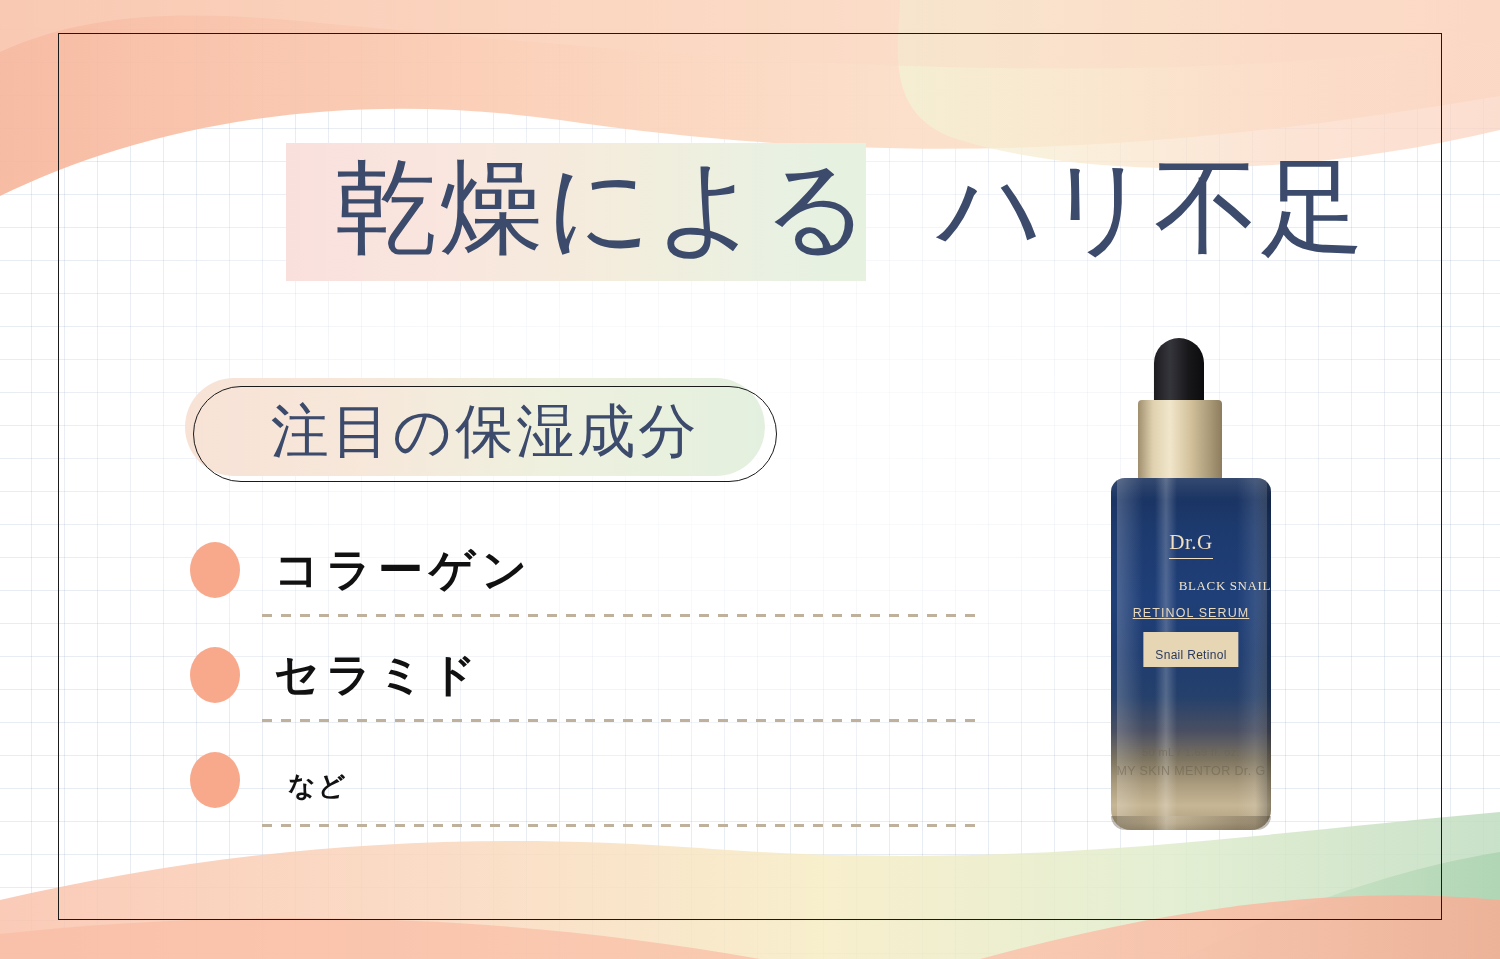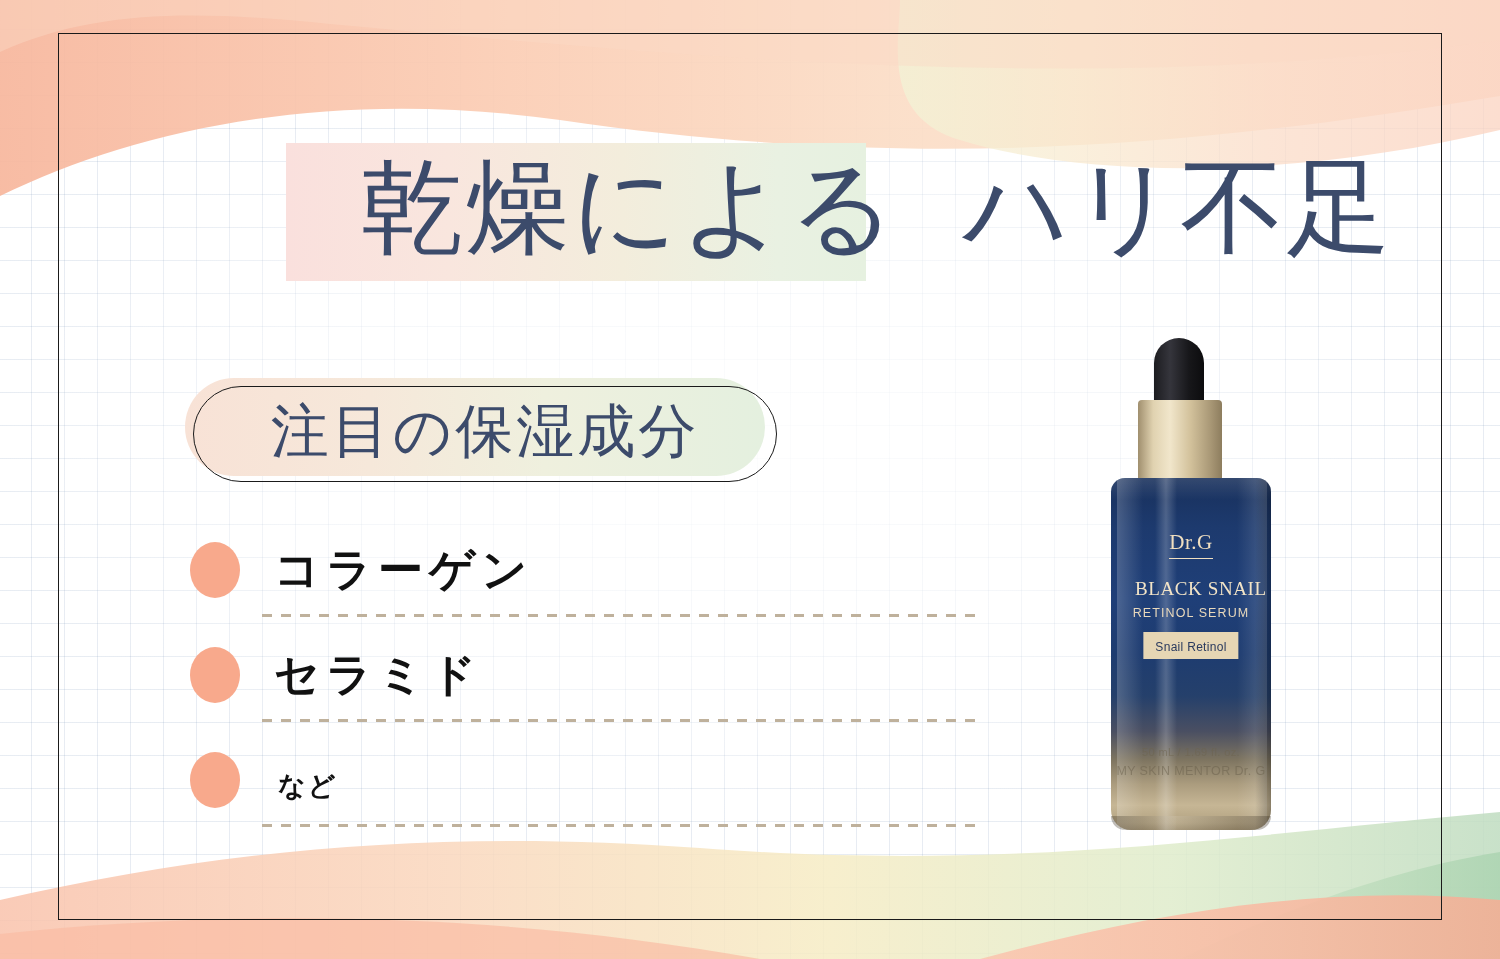--- a/index.html
+++ b/index.html
@@ -46,21 +46,21 @@
     background:linear-gradient(to right,#fae0dd 0%,#f9e6de 28%,#f3eddc 58%,#e9f1e2 85%,#e6f1e0 100%);
   }
   .hl-text{
     position:absolute;left:0;top:0;width:100%;
     white-space:nowrap;
     font-family:"Liberation Serif", serif;
     font-size:104px;line-height:152px;
     color:#3c4b6b;
     letter-spacing:2px;
   }
-  .hl-a{margin-left:74px;}
+  .hl-a{margin-left:48px;}
   .hl-gap{display:inline-block;width:66px;}
 
   
   .pill-wrap{position:absolute;left:185px;top:378px;width:600px;height:106px;}
   .pill-fill{
     position:absolute;left:0;top:0;width:580px;height:98px;border-radius:49px;
     background:linear-gradient(to right,#f8e2d6 0%,#f6e8da 32%,#eff0de 62%,#e4f0df 100%);
   }
   .pill-outline{
     position:absolute;left:8px;top:8px;width:584px;height:96px;
@@ -81,21 +81,21 @@
     position:absolute;left:0;top:14px;width:50px;height:56px;border-radius:50%;
     background:#f8a98c;
   }
   .row-label{
     position:absolute;left:84px;top:0;height:84px;display:flex;align-items:center;
     white-space:nowrap;
     font-family:"DejaVu Sans", sans-serif;
     font-size:45px;font-weight:700;color:#111;letter-spacing:6px;
   }
   .row-suffix{
-    font-size:27px;font-weight:700;letter-spacing:2px;margin-left:4px;
+    font-size:27px;font-weight:700;letter-spacing:2px;margin-left:14px;
     position:relative;top:6px;
   }
   .dash{
     position:absolute;left:72px;top:86px;width:716px;height:3px;
     background-image:linear-gradient(to right,#bfb19c 0 10px, transparent 10px 19px);
     background-size:19px 3px;background-repeat:repeat-x;
   }
 
   
   .bottle{position:absolute;left:1106px;top:338px;width:170px;height:492px;}
@@ -142,32 +142,32 @@
     position:absolute;left:0;top:0;width:100%;height:22px;
     background:linear-gradient(to bottom, rgba(255,255,255,.12), rgba(255,255,255,0));
   }
   .b-brand{
     position:absolute;left:0;top:52px;width:100%;text-align:center;
     font-family:"Liberation Serif", serif;
     font-size:21px;color:#f0dfc0;letter-spacing:.5px;
   }
   .b-brand span{border-bottom:1.4px solid #f0dfc0;padding-bottom:4px;}
   .b-name{
-    position:absolute;left:0;top:100px;width:100%;text-align:left;
+    position:absolute;left:0;top:100px;width:100%;text-align:right;
     font-family:"Liberation Serif", serif;
-    font-size:19px;color:#f3e4c7;letter-spacing:.6px;padding-left:24px;
+    font-size:13px;color:#f3e4c7;letter-spacing:.6px;
   }
   .b-sub{
     position:absolute;left:0;top:128px;width:100%;text-align:center;
     font-family:"Liberation Sans", sans-serif;
-    font-size:12.5px;color:#e9d9bc;letter-spacing:1.1px;
+    font-size:12.5px;color:#e9d9bc;letter-spacing:1.1px;text-decoration:underline;
   }
   .b-badge{
     position:absolute;left:50%;top:154px;transform:translateX(-50%);
-    padding:8px 12px 5px;
+    padding:16px 12px 5px;
     background:#e6d6b4;color:#2a3a5e;
     font-family:"Liberation Sans", sans-serif;
     font-size:12px;letter-spacing:.3px;white-space:nowrap;
   }
   .b-vol{
     position:absolute;left:0;top:268px;width:100%;text-align:center;
     font-family:"Liberation Sans", sans-serif;
     font-size:11px;color:rgba(110,100,80,.55);letter-spacing:.4px;
   }
   .b-mentor{

